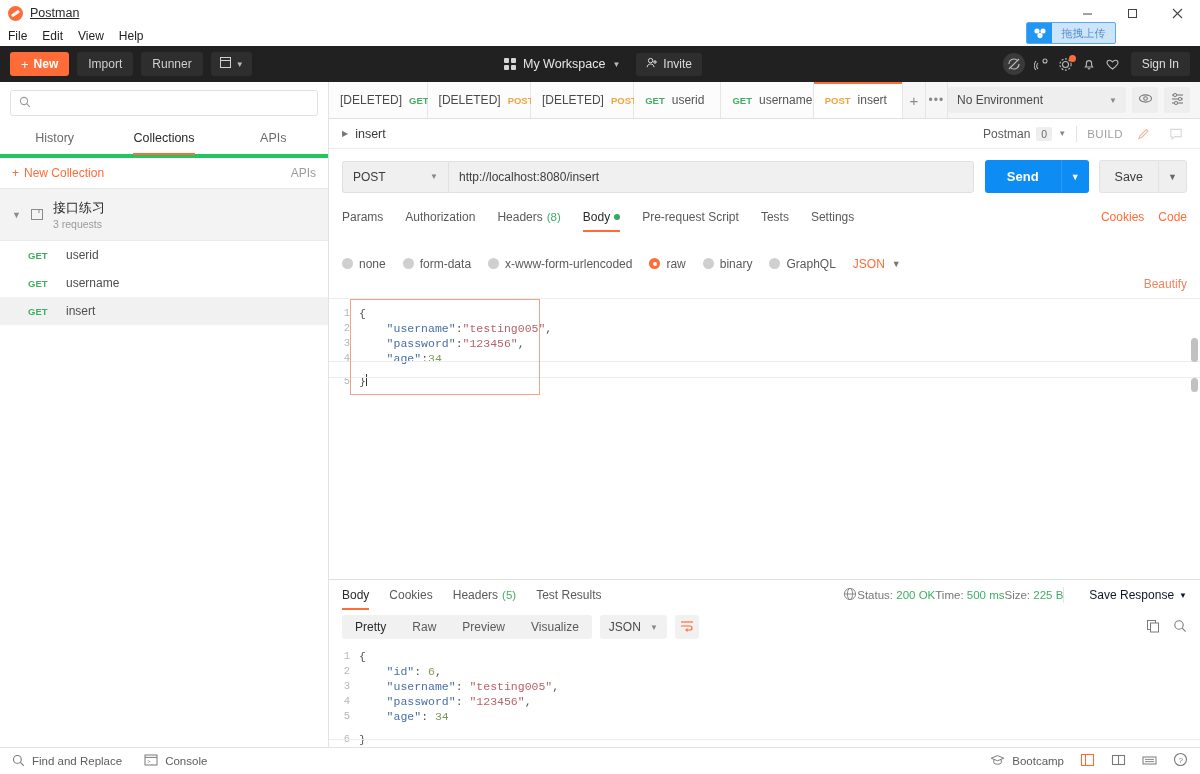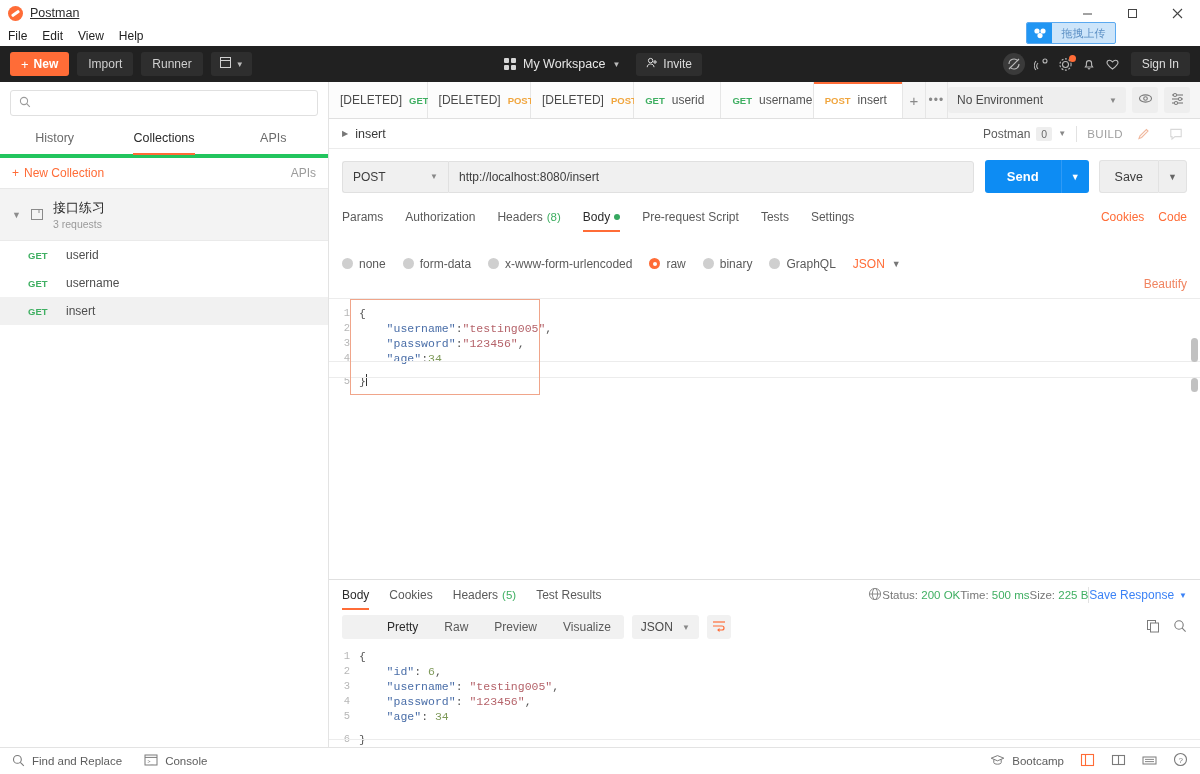--- a/index.html
+++ b/index.html
@@ -307,24 +307,24 @@
   .rsub2 {
     font-size: 12px; color: #5a5a5a; margin-right: 20px; position: relative;
     height: 30px; display: flex; align-items: center; gap: 4px;
   }
   .rsub2.active { color: #2b2b2b; }
   .rsub2.active::after {
     content: ""; position: absolute; left: 0; right: 0; bottom: 0; height: 2px; background: #ff6c37;
   }
   .resp-meta { margin-left: auto; display: flex; align-items: center; gap: 0; font-size: 11.5px; color: #777; }
   .meta-val { color: #3faf62; }
-  .save-resp { color: #3b82f6; font-size: 12px; display: flex; align-items: center; gap: 5px; }
+  .save-resp { color: #0f172a; font-size: 12px; display: flex; align-items: center; gap: 5px; margin-left: 25px; }
   .resp-toolbar { display: flex; align-items: center; padding: 5px 13px 5px 13px; gap: 0; }
   .seg {
-    display: flex; align-items: center; background: #f1f1f1; border-radius: 3px; height: 24px; padding-left: 32px;
+    display: flex; align-items: center; background: #f1f1f1; border-radius: 3px; height: 24px;
   }
   .seg-item { padding: 0 13px; font-size: 12px; color: #5a5a5a; display:flex; align-items:center; height:100%; }
   .seg-item.active { color: #2b2b2b; }
   .fmt-sel {
     margin-left: 8px; height: 24px; background: #f1f1f1; border-radius: 3px;
     display: flex; align-items: center; gap: 9px; padding: 0 9px; font-size: 12px; color: #4a4a4a;
   }
   .wrap-btn {
     margin-left: 8px; width: 24px; height: 24px; background: #f1f1f1; border-radius: 3px;
     display: flex; align-items: center; justify-content: center;

